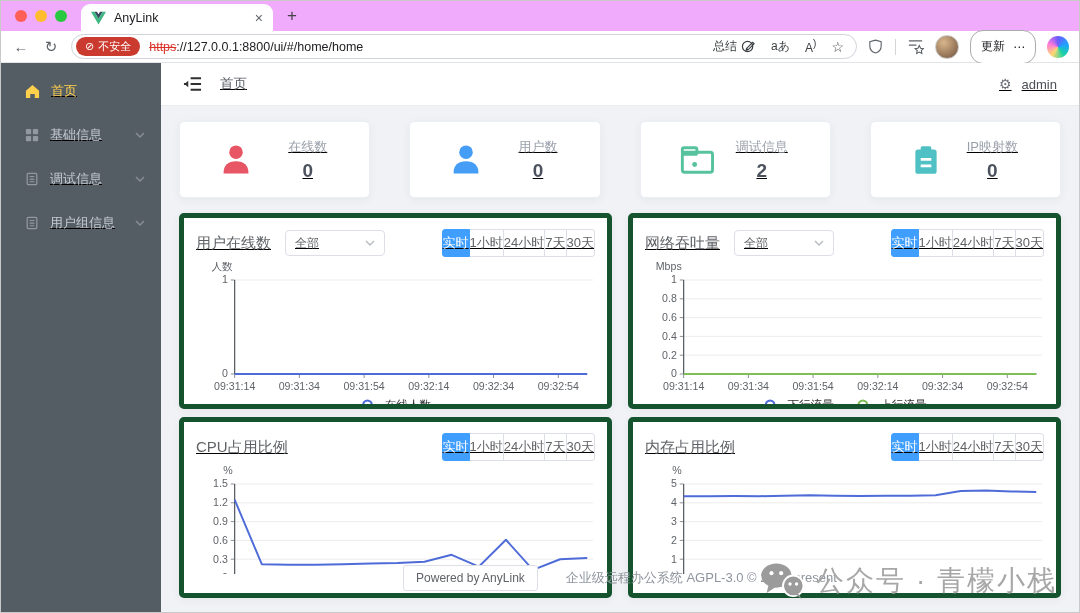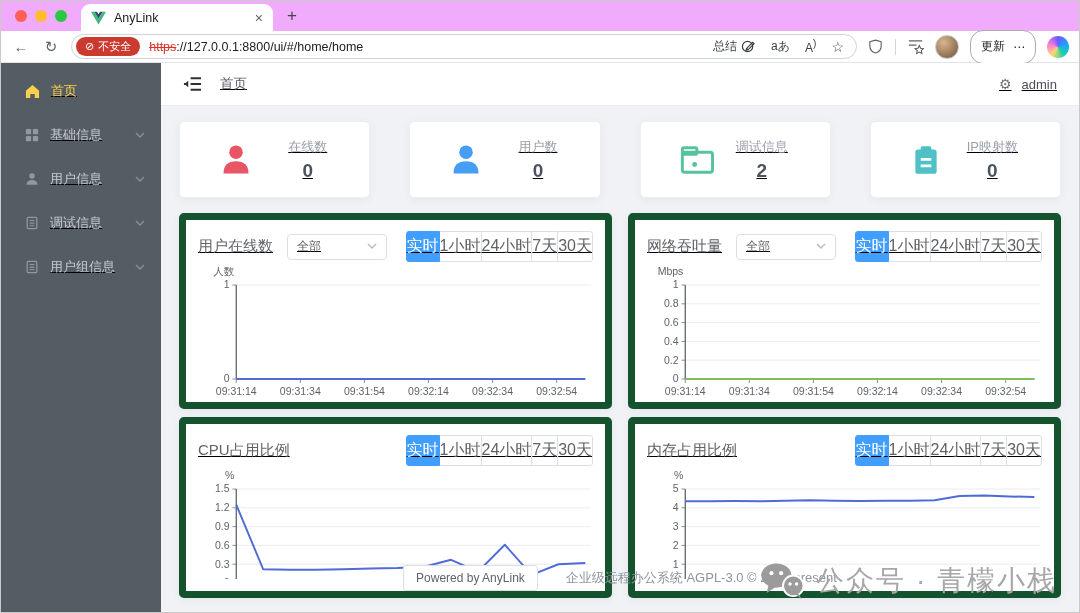--- a/index.html
+++ b/index.html
@@ -46,29 +46,29 @@
 
   .content { padding:15px 18px 0; }
 
   .stats { display:grid; grid-template-columns:repeat(4,1fr); gap:39px; margin-bottom:15px; }
   .stat-card { background:#fff; border:1px solid #ebeef5; border-radius:5px; box-shadow:0 2px 10px rgba(0,0,0,.05); height:77px; display:flex; align-items:center; padding:0 42px 0 38px; }
   .stat-right { margin-left:auto; text-align:center; }
   .stat-label { font-size:13px; color:#9aa0ab; margin-bottom:4px; }
   .stat-value { font-size:19px; font-weight:bold; color:#4c535f; }
 
   .charts-row { display:grid; grid-template-columns:1fr 1fr; gap:16px; margin-bottom:8px; }
-  .chart-card { background:#fff; border:7px solid #14532d; border-radius:5px; box-shadow:0 2px 10px rgba(0,0,0,.05); padding:11px 12px; overflow:hidden; }
+  .chart-card { background:#fff; border:5px solid #14532d; border-radius:5px; box-shadow:0 2px 10px rgba(0,0,0,.05); padding:11px 12px; overflow:hidden; }
   .chart-card.tall { height:196px; }
   .chart-card.clipped { height:181px; }
   .chart-head { display:flex; align-items:center; margin-bottom:5px; }
   .chart-title { font-size:15px; color:#5f6266; }
   .select { width:100px; height:26px; border:1px solid #dcdfe6; border-radius:4px; display:flex; align-items:center; justify-content:space-between; padding:0 9px; margin-left:14px; background:#fff; }
   .select span { font-size:12px; color:#606266; }
   .btn-group { margin-left:auto; display:flex; }
-  .tbtn { font-size:16px; color:#606266; background:#fff; border:1px solid #dcdfe6; padding:4px 0; margin-left:-1px; white-space:nowrap; cursor:pointer; }
+  .tbtn { font-size:13px; color:#606266; background:#fff; border:1px solid #dcdfe6; padding:4px 0; margin-left:-1px; white-space:nowrap; cursor:pointer; }
   .tbtn:first-child { border-radius:3px 0 0 3px; margin-left:0; }
   .tbtn:last-child { border-radius:0 3px 3px 0; }
   .tbtn.active { background:#409eff; border-color:#409eff; color:#fff; position:relative; }
   svg.chart { display:block; width:100%; }
   svg.chart text.ax { font-size:11px; fill:#5f6368; font-family:"Liberation Sans","DejaVu Sans",sans-serif; }
   svg.chart text.lg { font-size:12px; fill:#333; font-family:"Liberation Sans","DejaVu Sans",sans-serif; }
 
   .page-footer { position:absolute; left:0; right:0; bottom:23px; display:flex; justify-content:center; align-items:center; gap:28px; z-index:5; }
   .powered-box { border:1px solid #dcdfe6; background:#fff; border-radius:3px; padding:5px 12px; font-size:12px; color:#5f6266; }
   .license { font-size:13px; color:#8f959e; }
@@ -145,30 +145,20 @@
       <span>首页</span>
     </div>
     <div class="side-item">
       <svg width="14" height="14" viewBox="0 0 16 16">
         <rect x="1" y="1" width="6" height="6" rx="1" fill="#9299a1"></rect>
           <rect x="9" y="1" width="6" height="6" rx="1" fill="#9299a1"></rect>
         <rect x="1" y="9" width="6" height="6" rx="1" fill="#9299a1"></rect>
           <rect x="9" y="9" width="6" height="6" rx="1" fill="#9299a1"></rect>
       </svg>
       <span>基础信息</span>
-      <svg class="chev" width="10" height="7" viewBox="0 0 10 7">
-        <path d="M1 1 l4 4 4-4" fill="none" stroke="#9aa0a8" stroke-width="1.4"></path>
-      </svg>
-    </div>
-    <div class="side-item">
-      <svg width="14" height="14" viewBox="0 0 16 16">
-        <circle cx="8" cy="4.6" r="3.1" fill="#9299a1"></circle>
-        <path d="M1.8 14.5 c0-3.6 2.8-5.4 6.2-5.4 s6.2 1.8 6.2 5.4 Z" fill="#9299a1"></path>
-      </svg>
-      <span>用户信息</span>
       <svg class="chev" width="10" height="7" viewBox="0 0 10 7">
         <path d="M1 1 l4 4 4-4" fill="none" stroke="#9aa0a8" stroke-width="1.4"></path>
       </svg>
     </div>
     <div class="side-item">
       <svg width="14" height="14" viewBox="0 0 16 16">
         <rect x="2.5" y="1.5" width="11" height="13" rx="1.5" fill="none" stroke="#9299a1" stroke-width="1.4"></rect>
         <path d="M5.3 5.2 h5.4 M5.3 8.2 h5.4 M5.3 11.2 h5.4" stroke="#9299a1" stroke-width="1.3"></path>
       </svg>
       <span>调试信息</span>

